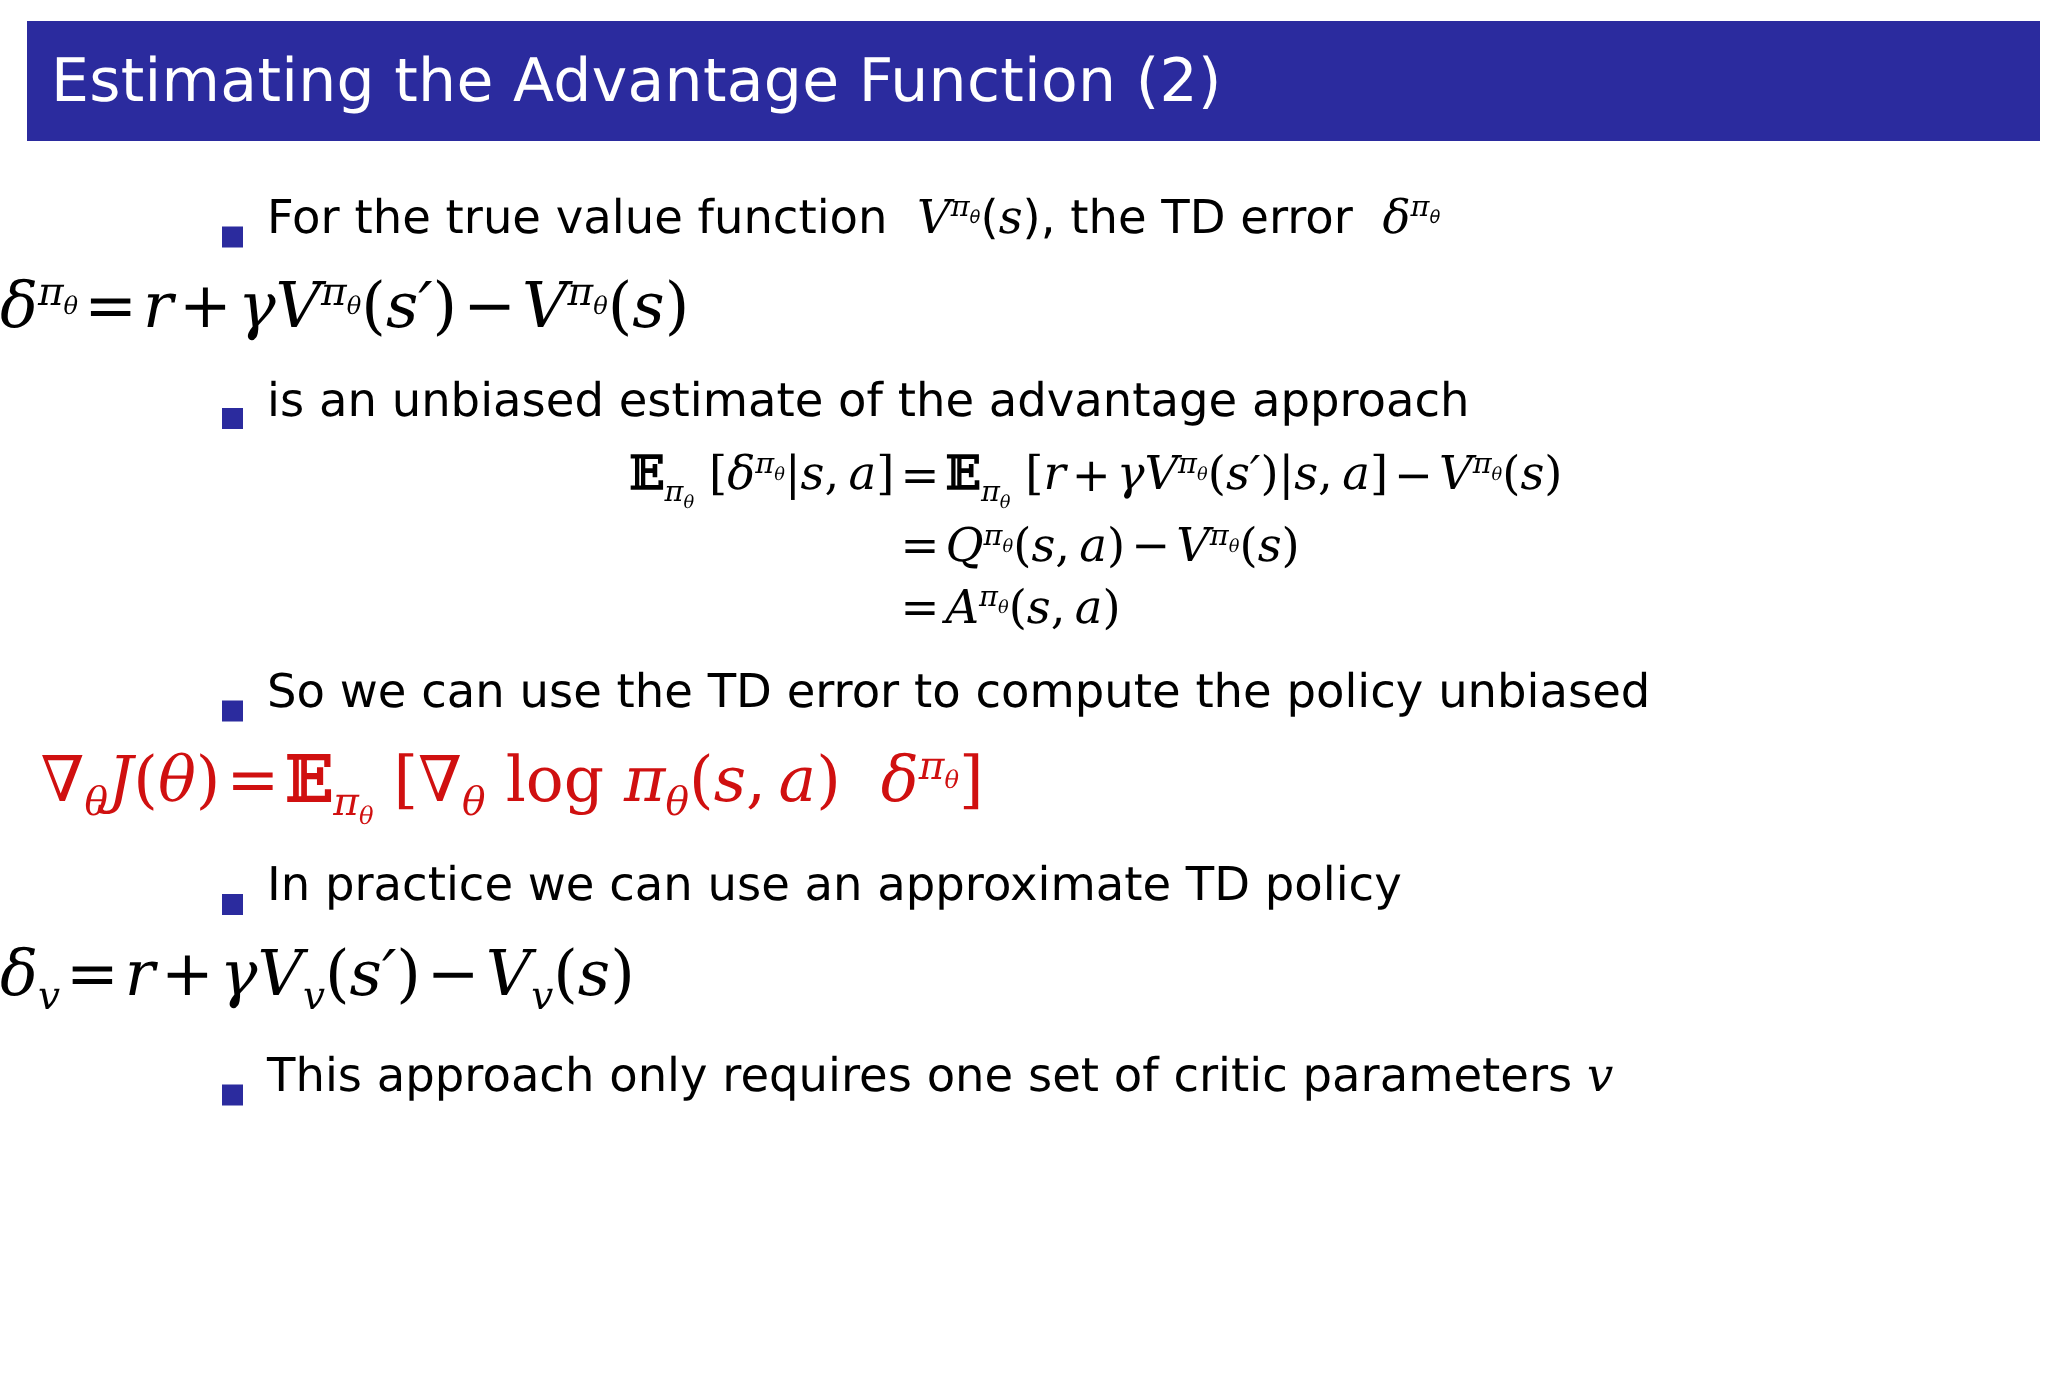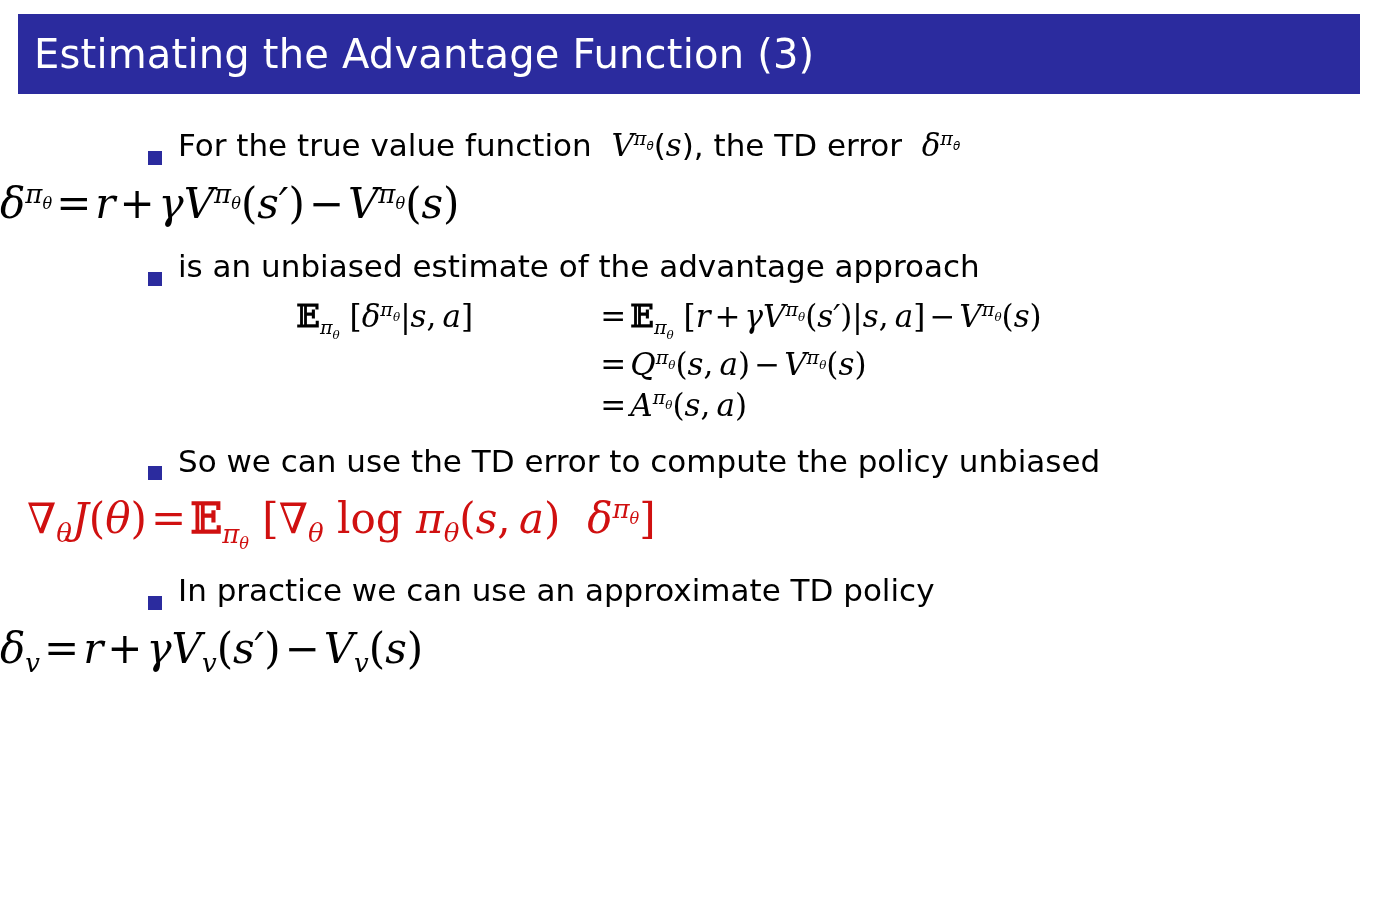--- a/index.html
+++ b/index.html
@@ -106,30 +106,30 @@
     font-style: normal;
     font-weight: 600;
   }
   .op { font-style: normal; padding: 0 4px; }
   .gap-md { margin-top: 16px; }
   .aligned {
     display: inline-block;
     text-align: left;
   }
   .al-row { white-space: nowrap; }
-  .al-lhs { display: inline-block; text-align: left; min-width: 300px; }
+  .al-lhs { display: inline-block; text-align: right; min-width: 300px; }
   .al-rhs { display: inline-block; text-align: right; }
 </style>
 </head>
 <body>
 
 <div class="slide">
 
   <div class="title-bar" style="background: rgb(43, 43, 158);">
-    <div class="title-text">Estimating the Advantage Function (3)</div>
+    <div class="title-text">Estimating the Advantage Function (2)</div>
   </div>
 
   <div class="content">
 
     <div class="bullet-row">
       <span class="bullet-mark" style="background: rgb(43, 43, 158);"></span>
       <span class="bullet-text">For the true value function&nbsp; <span class="mi">V</span><sup class="sp"><span class="mi">π</span><sub class="sb">θ</sub></sup>(<span class="mi">s</span>), the TD error&nbsp; <span class="mi">δ</span><sup class="sp"><span class="mi">π</span><sub class="sb">θ</sub></sup></span>
     </div>
 
     <div class="eq">
@@ -170,15 +170,19 @@
 
     <div class="bullet-row gap-md">
       <span class="bullet-mark" style="background: rgb(43, 43, 158);"></span>
       <span class="bullet-text">In practice we can use an approximate TD policy</span>
     </div>
 
     <div class="eq">
       <span class="mi">δ</span><sub class="sb">v</sub><span class="op">=</span><span class="mi">r</span><span class="op">+</span><span class="mi">γ</span><span class="mi">V</span><sub class="sb">v</sub>(<span class="mi">s′</span>)<span class="op">−</span><span class="mi">V</span><sub class="sb">v</sub>(<span class="mi">s</span>)
     </div>
 
+    <div class="bullet-row gap-md">
+      <span class="bullet-mark" style="background: rgb(43, 43, 158);"></span>
+      <span class="bullet-text">This approach only requires one set of critic parameters <span class="mi">v</span></span>
+    </div>
 
   </div>
 </div>
 
 </body></html>

